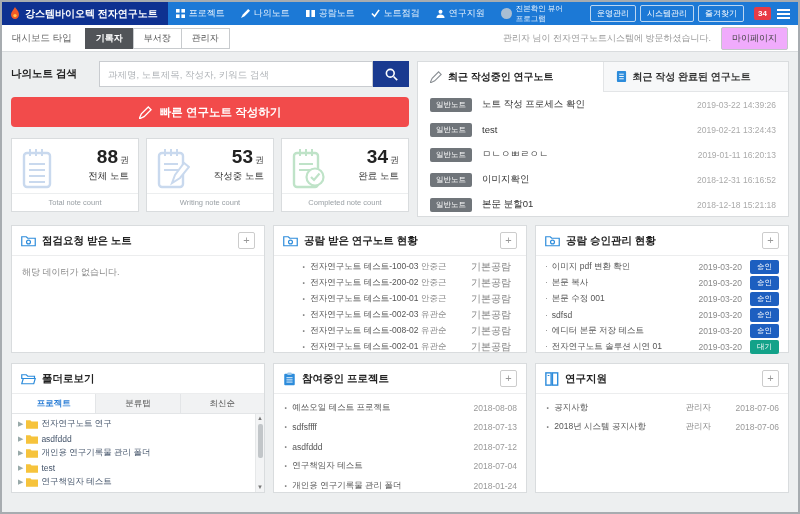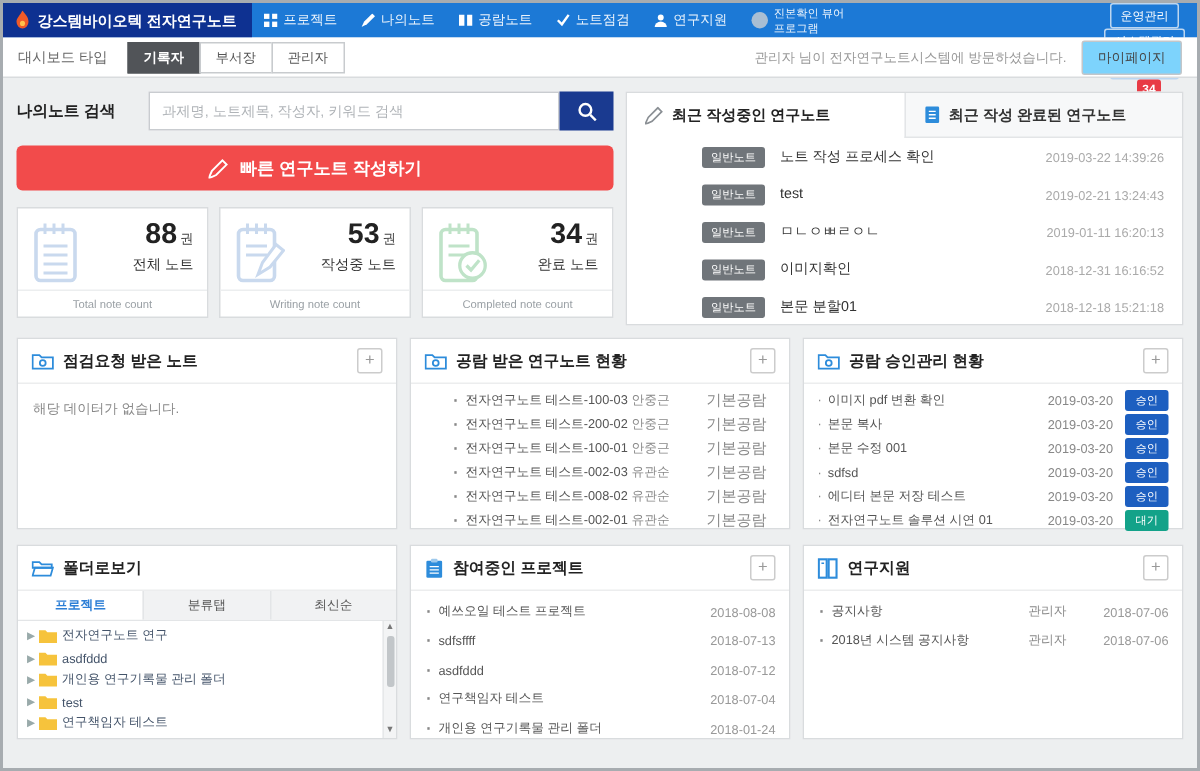--- a/index.html
+++ b/index.html
@@ -9,33 +9,33 @@
 
   
   .nav { height:23px; background:#1c79d6; display:flex; align-items:stretch; flex:0 0 auto; }
   .nav-logo { background:#0e3191; color:#fff; font-size:10px; font-weight:bold; display:flex; align-items:center; padding:0 10px 0 8px; white-space:nowrap; }
   .nav-logo svg { margin-right:5px; }
   .nav-item { color:#eaf3fc; font-size:9px; display:flex; align-items:center; padding:0 8px; white-space:nowrap; cursor:pointer; }
   .nav-item svg { margin-right:4px; }
   .nav-viewer { color:#eaf3fc; font-size:7.5px; line-height:1.25; display:flex; align-items:center; padding:0 8px; white-space:nowrap; }
   .nav-viewer .circ { width:11px; height:11px; border-radius:50%; background:#a9bed3; margin-right:4px; flex:0 0 auto; }
   .nav-spacer { flex:1; }
-  .nav-right { display:flex; align-items:center; padding-right:8px;flex-direction:column; }
+  .nav-right { display:flex; align-items:center; padding-right:8px; }
   .nav-btn { border:1px solid #bcd6f0; color:#fff; font-size:8px; padding:2px 6px; border-radius:2px; margin-left:4px; white-space:nowrap; cursor:pointer; }
   .nav-badge { background:#e83b45; color:#fff; font-size:8px; font-weight:bold; padding:2px 4px; border-radius:2px; margin-left:10px; }
   .nav-burger { margin-left:6px; cursor:pointer; display:flex; align-items:center; }
 
   
   .subbar { height:27px; background:#fff; border-bottom:1px solid #d9dcde; display:flex; align-items:center; padding:0 10px; flex:0 0 auto; }
   .sub-label { font-size:9.5px; color:#666; margin-right:14px; }
   .tab-group { display:flex; }
   .dtab { font-size:9px; padding:3px 10px; border:1px solid #c8cbce; background:#fff; color:#555; margin-left:-1px; cursor:pointer; }
   .dtab.active { background:#515458; border-color:#515458; color:#fff; font-weight:bold; }
   .welcome { margin-left:auto; font-size:9px; color:#999; }
-  .mypage { font-size:9px; color:#444; border:1px solid #c3c6c9; background:#7dd3fc; padding:4px 10px; border-radius:2px; margin-left:10px; cursor:pointer;text-align:right; }
+  .mypage { font-size:9px; color:#444; border:1px solid #c3c6c9; background:#f0abfc; padding:4px 10px; border-radius:2px; margin-left:10px; cursor:pointer;text-align:right; }
 
   
   .content { flex:1; padding:9px 9px 0 9px; }
   .row1 { display:flex; gap:8px; }
   .leftcol { width:398px; flex:0 0 auto; }
 
   .search-row { display:flex; align-items:center; height:26px; }
   .search-label { font-size:10.5px; font-weight:bold; color:#222; width:88px; flex:0 0 auto; }
   .search-input { flex:1; height:26px; border:1px solid #c9ccd0; background:#fff; font-size:9.5px; padding:0 8px; color:#333; outline:none; }
   .search-input::placeholder { color:#b0b4b8; }
@@ -50,21 +50,21 @@
   .stat-num { font-size:19px; font-weight:bold; color:#222; line-height:1.1; }
   .stat-unit { font-size:9px; font-weight:normal; color:#444; margin-left:2px; }
   .stat-label { font-size:9.5px; color:#333; margin-top:2px; }
   .stat-foot { border-top:1px solid #ecEEEF; border-top:1px solid #eceeef; font-size:7.5px; color:#9aa0a5; text-align:center; padding:4px 0; }
 
   .panel { background:#fff; border:1px solid #d9dcde; }
   .recent { flex:1; height:156px; display:flex; flex-direction:column; }
   .rtabs { display:flex; height:30px; flex:0 0 auto; }
   .rtab { flex:1; display:flex; align-items:center; padding:0 12px; font-size:10px; font-weight:bold; color:#222; gap:6px; cursor:pointer; background:#fff; }
   .rtab.inactive { background:#f7f8f9; border-left:1px solid #e3e5e7; border-bottom:1px solid #e3e5e7; color:#333; }
-  .note-list { flex:1;padding-left:38px; }
+  .note-list { flex:1; }
   .note-row { display:flex; align-items:center; height:25px; padding:0 12px; }
   .badge-note { background:#70757a; color:#fff; font-size:7.5px; padding:2px 6px; border-radius:2px; margin-right:10px; flex:0 0 auto; }
   .note-title { flex:1; font-size:9.5px; color:#333; overflow:hidden; white-space:nowrap; }
   .note-date { font-size:8.5px; color:#aaa; }
 
   .mid-row { display:flex; gap:8px; margin-top:8px; }
   .mid-row .panel, .bot-row .panel { flex:1; height:128px; display:flex; flex-direction:column; }
   .panel-head { height:30px; display:flex; align-items:center; padding:0 9px; border-bottom:1px solid #ecedee; flex:0 0 auto; }
   .panel-title { font-size:10.5px; font-weight:bold; color:#222; margin-left:6px; flex:1; }
   .plus-btn { width:17px; height:17px; border:1px solid #ccc; border-radius:2px; background:#fff; color:#999; font-size:11px; line-height:14px; text-align:center; cursor:pointer; }

